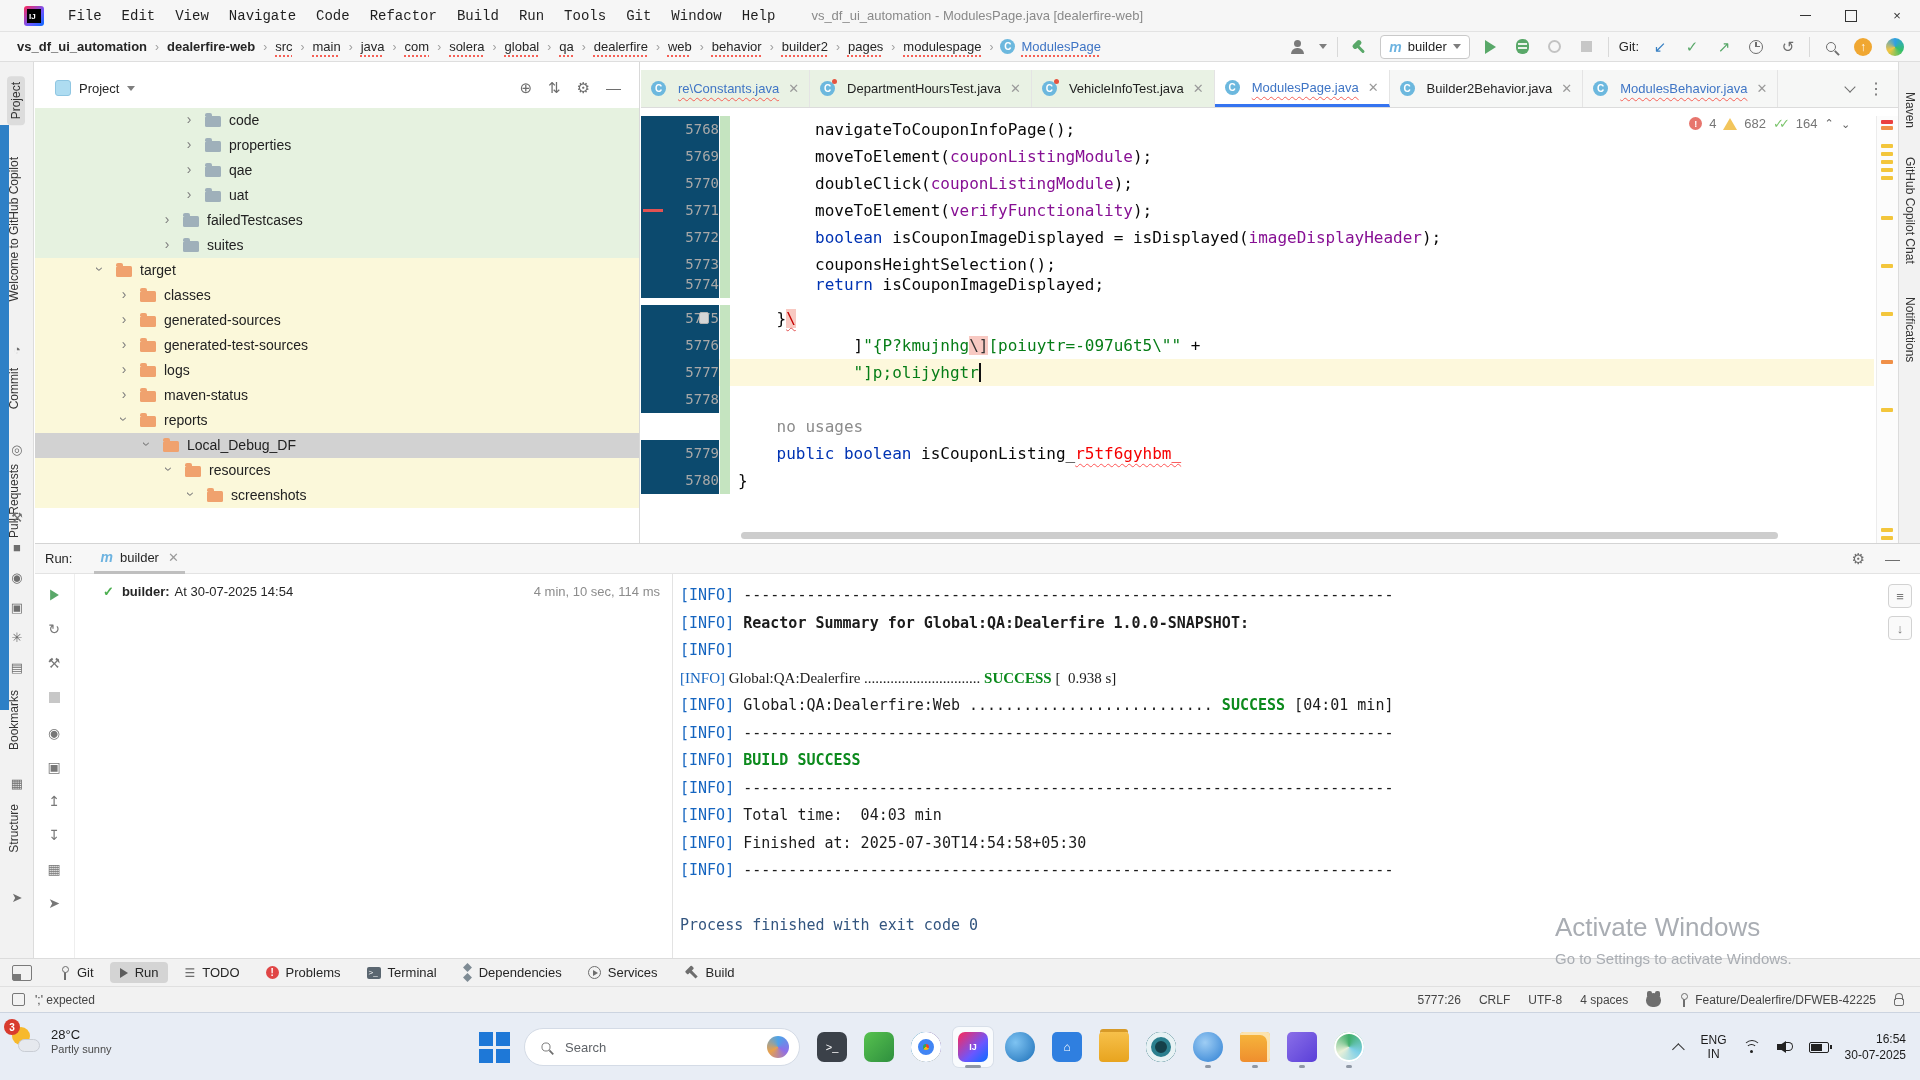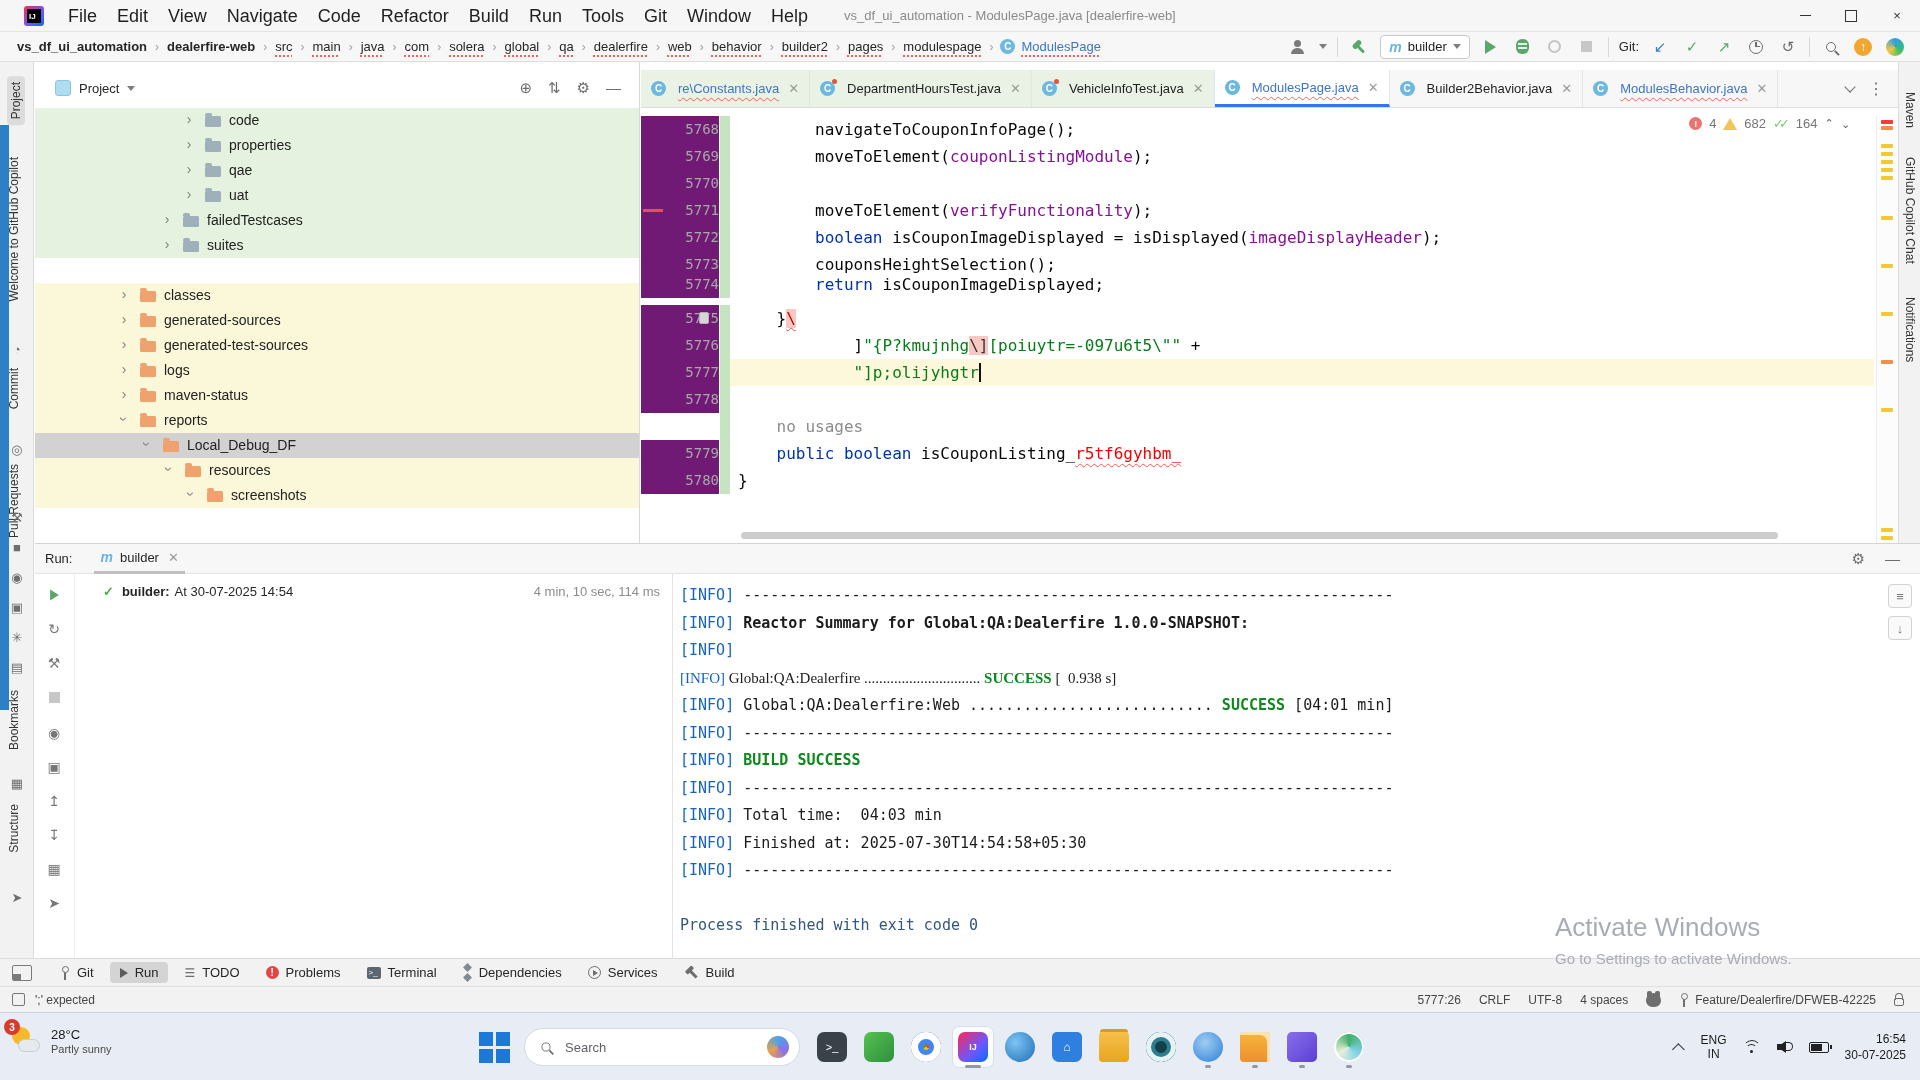--- a/index.html
+++ b/index.html
@@ -5,21 +5,21 @@
   * { margin:0; padding:0; box-sizing:border-box; }
   html,body { width:1920px; height:1080px; overflow:hidden; }
   body { font-family:"Liberation Sans", sans-serif; background:#f2f2f2; }
   #screen { position:relative; width:1920px; height:1080px; background:#fff; }
 
   
   #titlebar { position:absolute; top:0; left:0; width:1920px; height:32px; background:#f6f6f6; border-bottom:1px solid #e3e3e3; display:flex; align-items:center; }
   #ide-logo { width:20px; height:20px; margin:0 14px 0 24px; border-radius:3px; background:linear-gradient(135deg,#fe2857,#6b57ff 60%,#076cff); position:relative; }
   #ide-logo:after { content:""; position:absolute; inset:3px; background:#000; }
   #ide-logo span { position:absolute; z-index:2; color:#fff; font-size:8px; left:5px; top:6px; font-weight:bold; }
-  .menu-item { font-size:18px; color:#1f1f1f; padding:0 10px; height:32px; line-height:32px; }
+  .menu-item { font-size:14px; color:#1f1f1f; padding:0 10px; height:32px; line-height:32px;font-family:Liberation Mono, monospace; }
   #win-title { font-size:13px; color:#8a8a8a; margin-left:26px; }
   #win-controls { margin-left:auto; display:flex; height:32px; }
   .win-btn { width:46px; height:32px; display:flex; align-items:center; justify-content:center; color:#333; font-size:13px; }
   .wb-min:after { content:""; width:11px; height:1px; background:#333; }
   .wb-max:after { content:""; width:10px; height:10px; border:1px solid #333; }
 
   
   #navbar { position:absolute; top:32px; left:0; width:1920px; height:30px; background:#f7f7f7; border-bottom:1px solid #dedede; display:flex; align-items:center; }
   #crumbs { display:flex; align-items:center; margin-left:16px; font-size:13px; color:#262626; white-space:nowrap; }
   .crumb { padding:1px 1px; }
@@ -100,21 +100,21 @@
 
   #insp { position:absolute; top:54px; right:48px; display:flex; align-items:center; gap:7px; font-size:13px; color:#767676; z-index:4; }
   .insp-err { width:13px; height:13px; border-radius:50%; background:#e7756d; color:#fff; font-size:9px; font-weight:bold; display:flex; align-items:center; justify-content:center; }
   .insp-warn { width:0; height:0; border-left:7px solid transparent; border-right:7px solid transparent; border-bottom:12px solid #f2c55c; }
   .insp-ok { color:#7cc56d; font-size:13px; letter-spacing:-5px; margin-right:4px; }
   .insp-nav { color:#5f5f5f; font-size:11px; }
 
   #code { position:absolute; top:54px; left:0; right:24px; bottom:0; font-family:"DejaVu Sans Mono", monospace; font-size:16px; }
   .cl-row { position:absolute; left:0; right:0; height:27px; }
   .cl-row.current { background:#fdf8dc; }
-  .cl-num { position:absolute; left:0; width:78px; text-align:right; color:#a8a8a8; font-size:14px; line-height:27px; background:#701a75; height:27px; }
+  .cl-num { position:absolute; left:0; width:78px; text-align:right; color:#a8a8a8; font-size:14px; line-height:27px; background:#0c4a6e; height:27px; }
   .cl-numbg { position:absolute; left:0; width:78px; height:27px; background:#f6f8f6; }
   .cl-green { position:absolute; left:79px; width:10px; height:27px; background:#c5e4c0; }
   .cl-text { position:absolute; left:97px; line-height:27px; white-space:pre; }
   .s-pl { color:#080808; } .s-kw { color:#0033b3; } .s-fld { color:#871094; } .s-str { color:#067d17; }
   .s-esc { background:#f8c9c2; color:#333; }
   .s-esc.wav { color:#c40000; text-decoration:underline wavy #e05050 1px; text-underline-offset:3px; }
   .s-err { color:#f50000; text-decoration:underline wavy #f55 1px; text-underline-offset:4px; }
   .s-gray { color:#8c8c8c; }
   .cursor { display:inline-block; width:2px; height:19px; background:#111; vertical-align:-4px; }
   .g-icon { position:absolute; left:58px; top:7px; width:10px; height:12px; background:#d6d6d6; border:1px solid #b4b4b4; border-radius:2px; }
@@ -426,20 +426,25 @@
         <div class="t-row bg-g" style="top: 100px;">
           <span class="t-chev" style="left: 126px;">›</span>
           <span class="fold f-gray" style="left: 148px;"></span>
           <span class="t-label" style="left: 172px;">failedTestcases</span>
         </div>
         <div class="t-row bg-g" style="top: 125px;">
           <span class="t-chev" style="left: 126px;">›</span>
           <span class="fold f-gray" style="left: 148px;"></span>
           <span class="t-label" style="left: 172px;">suites</span>
         </div>
+        <div class="t-row bg-y" style="top: 150px;">
+          <span class="t-chev exp" style="left: 59px;">›</span>
+          <span class="fold f-orange" style="left: 81px;"></span>
+          <span class="t-label" style="left: 105px;">target</span>
+        </div>
         <div class="t-row bg-y" style="top: 175px;">
           <span class="t-chev" style="left: 83px;">›</span>
           <span class="fold f-orange" style="left: 105px;"></span>
           <span class="t-label" style="left: 129px;">classes</span>
         </div>
         <div class="t-row bg-y" style="top: 200px;">
           <span class="t-chev" style="left: 83px;">›</span>
           <span class="fold f-orange" style="left: 105px;"></span>
           <span class="t-label" style="left: 129px;">generated-sources</span>
         </div>
@@ -538,20 +543,21 @@
         <div class="cl-row" style="top: 27px;">
           <div class="cl-numbg"></div>
           <div class="cl-num">5769</div>
           <div class="cl-green"></div>
           <div class="cl-text"><span class="s-pl">        moveToElement(</span><span class="s-fld">couponListingModule</span><span class="s-pl">);</span></div>
         </div>
         <div class="cl-row" style="top: 54px;">
           <div class="cl-numbg"></div>
           <div class="cl-num">5770</div>
           <div class="cl-green"></div>
+          <div class="cl-text"><span class="s-pl">        doubleClick(</span><span class="s-fld">couponListingModule</span><span class="s-pl">);</span></div>
         </div>
         <div class="cl-row" style="top: 81px;">
           <div class="cl-numbg"></div>
           <div class="cl-num">5771</div>
           <div class="cl-green"></div>
           <div class="cl-text"><span class="s-pl">        moveToElement(</span><span class="s-fld">verifyFunctionality</span><span class="s-pl">);</span></div>
         </div>
         <div class="cl-row" style="top: 108px;">
           <div class="cl-numbg"></div>
           <div class="cl-num">5772</div>

